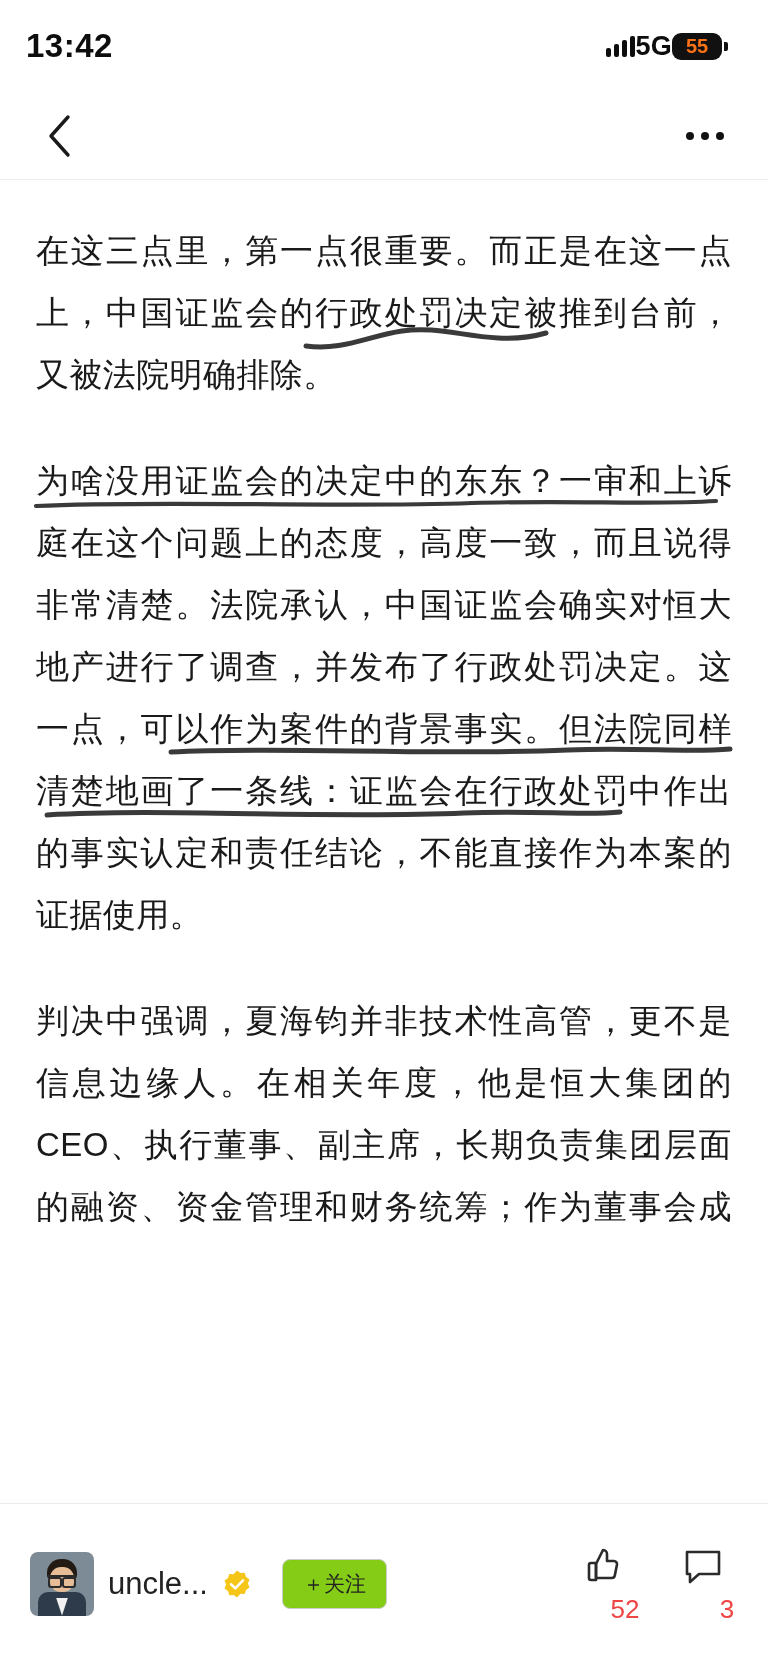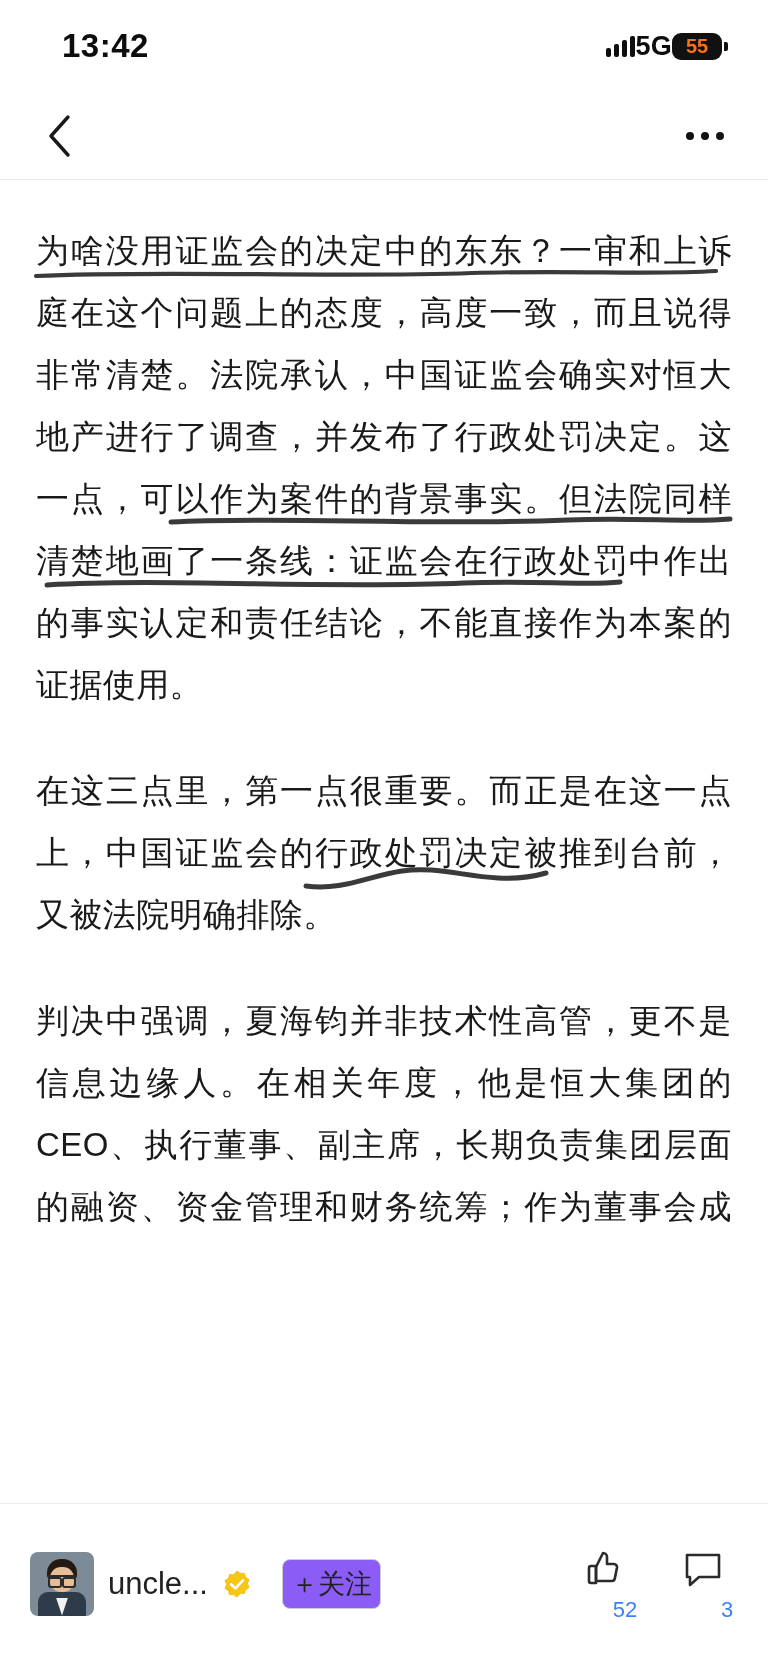--- a/index.html
+++ b/index.html
@@ -16,21 +16,21 @@
     background: #ffffff;
     overflow: hidden;
   }
 
   
   .status-bar {
     height: 92px;
     display: flex;
     align-items: center;
     justify-content: space-between;
-    padding: 0 46px 0 62px;
+    padding: 0 46px 0 26px;
   }
   .status-time {
     font-size: 33px;
     font-weight: 600;
     color: #0d0d0d;
     letter-spacing: 0.5px;
   }
   .status-right {
     display: flex;
     align-items: center;
@@ -229,45 +229,45 @@
   }
   .verified {
     width: 30px; height: 30px;
     flex: 0 0 auto;
   }
   .follow-btn {
     margin-left: 16px;
     border: 1px solid #cccccc;
     border-radius: 8px;
     height: 50px;
-    padding: 0 8px;
-    display: flex;
-    align-items: center;
-    font-size: 27px;
+    padding: 0 20px;
+    display: flex;
+    align-items: center;
+    font-size: 21px;
     color: #222;
-    background: #8b5cf6;
+    background: #84cc16;
     flex: 0 0 auto;
   }
   .actions {
     margin-left: auto;
     display: flex;
     align-items: center;
     gap: 40px;
     padding-right: 6px;
   }
   .action {
     display: flex;
     flex-direction: column;
     align-items: center;
     gap: 6px;
     width: 62px;
   }
   .action .count {
-    font-size: 22px;
-    color: #3b82f6;
+    font-size: 26px;
+    color: #ef4444;
     margin-left: 48px;
   }
   .action svg { display: block; }
 </style>
 </head>
 <body>
 
 <div class="phone">
 
   <div class="status-bar">
@@ -295,39 +295,39 @@
     <div class="more-icon">
       <i></i>
         <i></i>
         <i></i>
     </div>
   </div>
 
   <div class="article">
 
     <div class="para">
+      <span>在这三点里，第一点很重要。而正是在这一点上，中国证监会的行政处罚决定被推到台前，又被法院明确排除。</span>
+      <svg class="pen" style="left:266px; top:100px;" width="250" height="36" viewBox="0 0 250 36">
+        <path d="M4,26 C40,31 66,16 100,11 C132,6 160,16 196,18 C214,19 230,17 244,13" fill="none" stroke="#3a3a3a" stroke-width="5" stroke-linecap="round"></path>
+      </svg>
+    </div>
+
+    <div class="para">
       <span>为啥没用证监会的决定中的东东？一审和上诉庭在这个问题上的态度，高度一致，而且说得非常清楚。法院承认，中国证监会确实对恒大地产进行了调查，并发布了行政处罚决定。这一点，可以作为案件的背景事实。但法院同样清楚地画了一条线：证监会在行政处罚中作出的事实认定和责任结论，不能直接作为本案的证据使用。</span>
       
       <svg class="pen" style="left:-4px; top:42px;" width="690" height="22" viewBox="0 0 690 22">
         <path d="M4,14 C130,8 300,16 440,11 C540,8 620,13 684,9" fill="none" stroke="#3a3a3a" stroke-width="4.2" stroke-linecap="round"></path>
       </svg>
       
       <svg class="pen" style="left:132px; top:290px;" width="566" height="22" viewBox="0 0 566 22">
         <path d="M3,12 C110,6 260,16 400,10 C470,7 520,13 562,9" fill="none" stroke="#3a3a3a" stroke-width="5" stroke-linecap="round"></path>
       </svg>
       
       <svg class="pen" style="left:8px; top:352px;" width="580" height="22" viewBox="0 0 580 22">
         <path d="M3,13 C120,6 280,17 420,11 C490,8 540,14 576,10" fill="none" stroke="#3a3a3a" stroke-width="5" stroke-linecap="round"></path>
-      </svg>
-    </div>
-
-    <div class="para">
-      <span>在这三点里，第一点很重要。而正是在这一点上，中国证监会的行政处罚决定被推到台前，又被法院明确排除。</span>
-      <svg class="pen" style="left:266px; top:100px;" width="250" height="36" viewBox="0 0 250 36">
-        <path d="M4,26 C40,31 66,16 100,11 C132,6 160,16 196,18 C214,19 230,17 244,13" fill="none" stroke="#3a3a3a" stroke-width="5" stroke-linecap="round"></path>
       </svg>
     </div>
 
 
     <div class="para spread">
       <span>判决中强调，夏海钧并非技术性高管，更不是信息边缘人。在相关年度，他是恒大集团的 CEO、执行董事、副主席，长期负责集团层面的融资、资金管理和财务统筹；作为董事会成</span>
     </div>
 
   </div>
 

